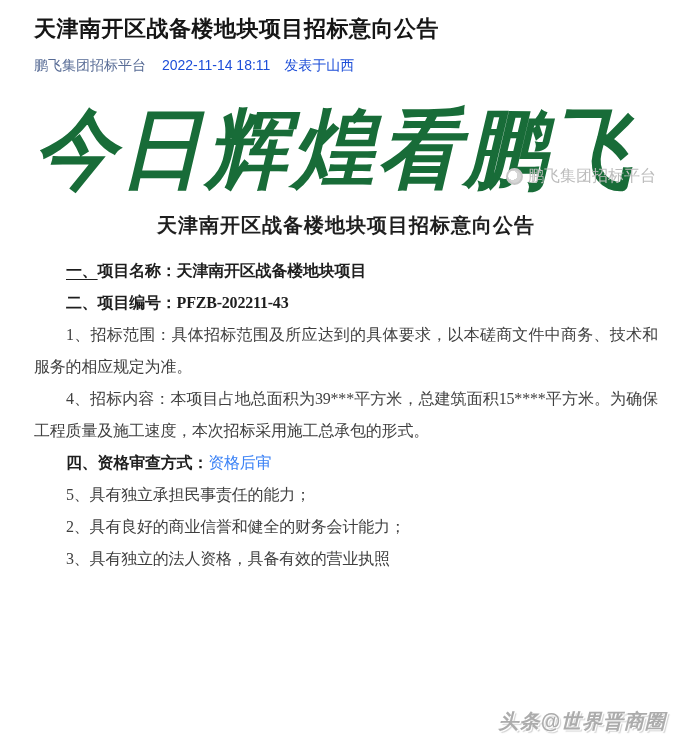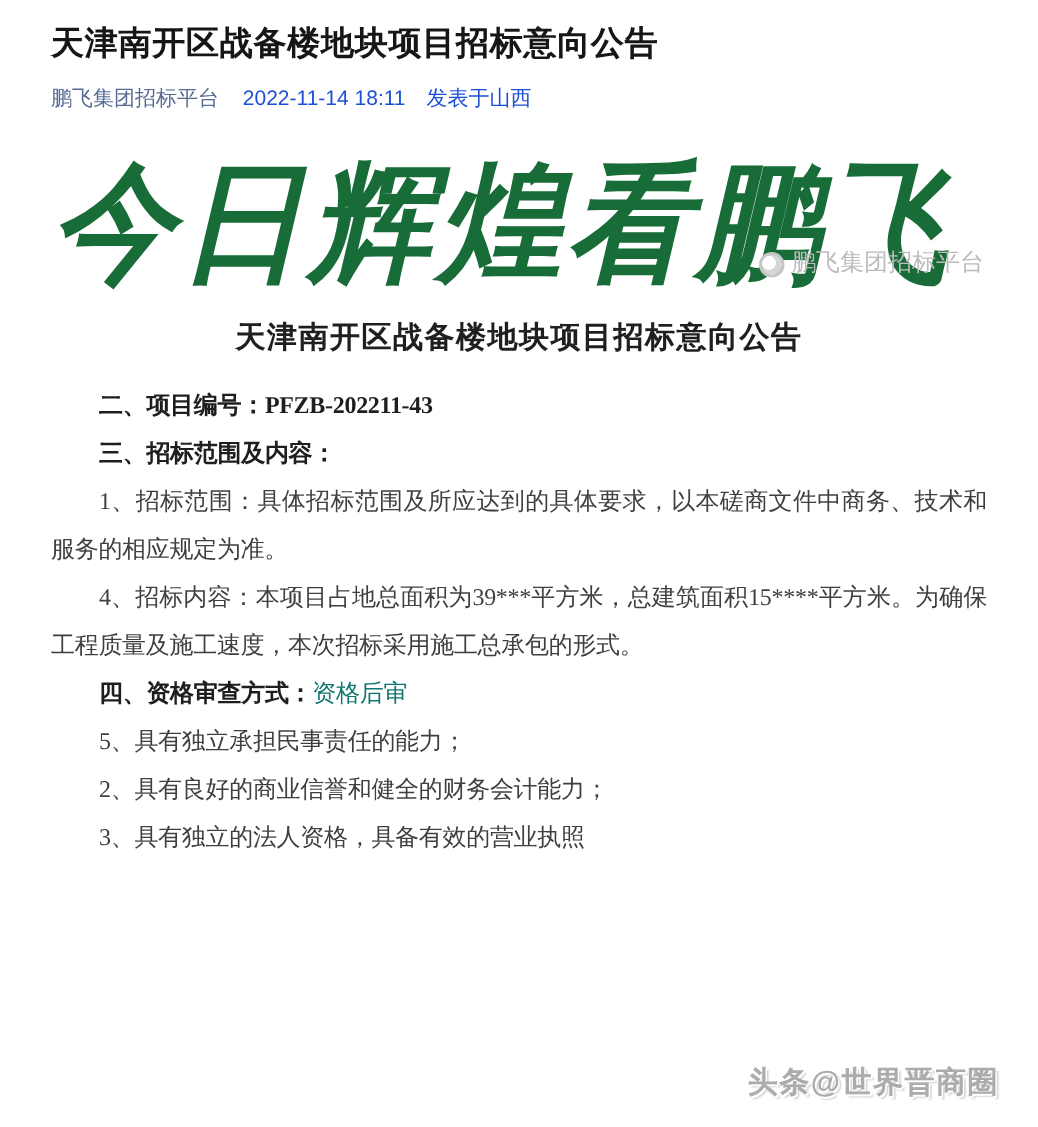--- a/index.html
+++ b/index.html
@@ -44,31 +44,32 @@
   .doc-title {
     text-align: center; font-size: 20px; line-height: 28px;
     margin: 8px 0 0 0; color: #1f1f1f; font-weight: 700; letter-spacing: 1px;
   }
   .doc-body {
     margin-top: 16px; font-size: 16px; line-height: 32px;
     text-align: justify; color: #3f3f3f; letter-spacing: -0.2px;
   }
   .doc-body p { margin: 0; text-indent: 2em; }
   .bold { font-weight: 700; color: #1e1e1e; }
-  .light { color: #0f766e; font-weight: 400; }
+  .light { color: #3b82f6; font-weight: 400; }
   .underline { text-decoration: underline; text-underline-offset: 3px; }
 
   
   .footer-wm {
     position: absolute; right: 26px; top: 708px;
     font-size: 20px; font-weight: 700; letter-spacing: 1px;
     color: #acacac;
     text-shadow: 1px 1px 0 #ffffff, 2px 2px 1px rgba(140,140,140,0.4);
     font-family: "Liberation Sans", "DejaVu Sans", sans-serif;
     white-space: nowrap;
+    font-style: italic;
   }
 </style>
 </head>
 <body>
 
 <div class="article">
 
   <h1 class="page-title">天津南开区战备楼地块项目招标意向公告</h1>
 
   <div class="byline">
@@ -83,24 +84,24 @@
       <span class="wm-logo"></span>
       <span>鹏飞集团招标平台</span>
     </div>
   </div>
 
   <div class="doc">
     <h2 class="doc-title">天津南开区战备楼地块项目招标意向公告</h2>
 
     <div class="doc-body">
 
+      <p><span class="bold underline">一、</span><span class="bold">项目名称：天津南开区战备楼地块项目</span></p>
 
       <p class="bold">二、项目编号：PFZB-202211-43</p>
 
-      <p class="bold">三、招标范围及内容：</p>
 
       <p>1、招标范围：具体招标范围及所应达到的具体要求，以本磋商文件中商务、技术和服务的相应规定为准。</p>
 
       <p>4、招标内容：本项目占地总面积为39***平方米，总建筑面积15****平方米。为确保工程质量及施工速度，本次招标采用施工总承包的形式。</p>
 
 
       <p><span class="bold">四、资格审查方式：</span><span class="light">资格后审</span></p>
 
 
       <p>5、具有独立承担民事责任的能力；</p>

